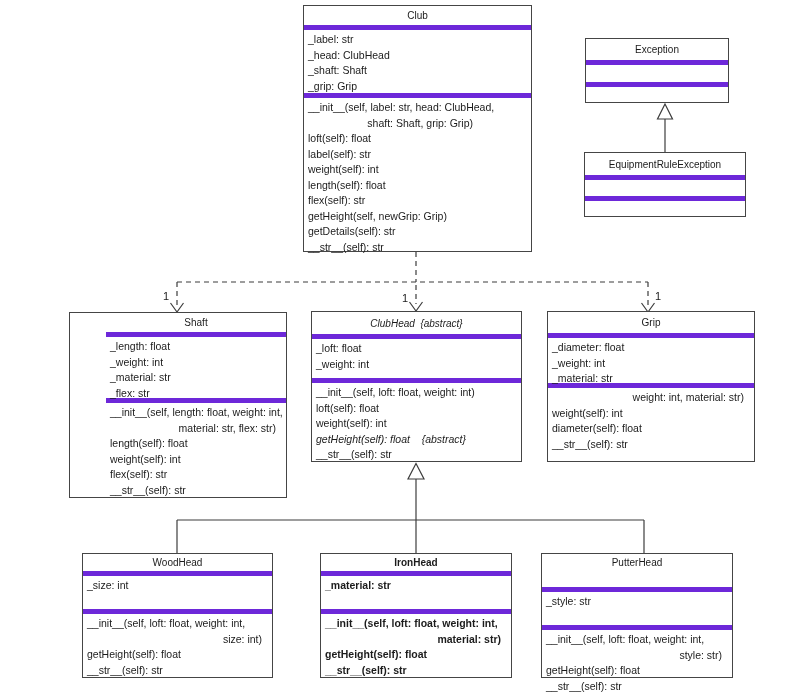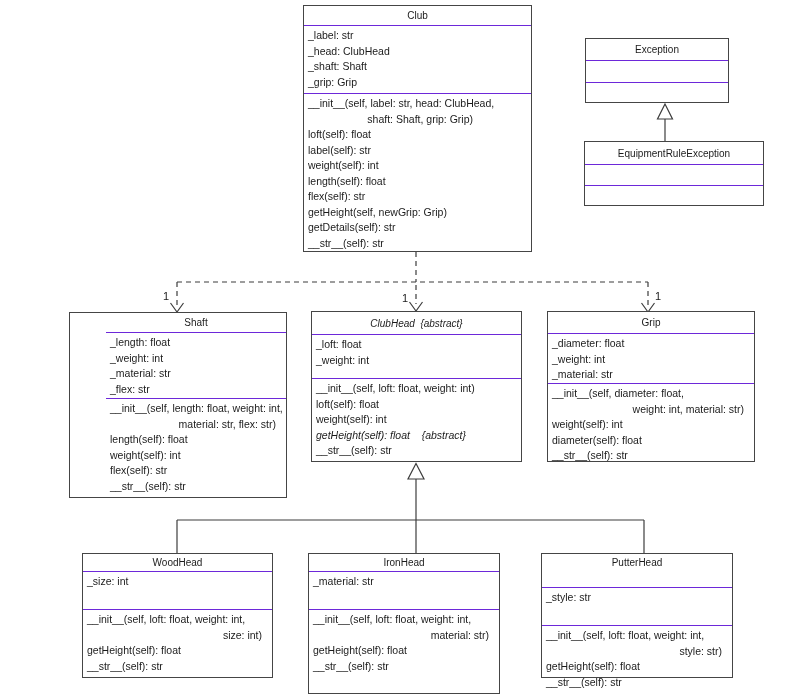--- a/index.html
+++ b/index.html
@@ -9,21 +9,21 @@
   }
   svg.wires{position:absolute;left:0;top:0;width:802px;height:699px;}
   .box{
     position:absolute;background:#ffffff;border:1px solid #454545;
     box-sizing:border-box;
   }
   .ttl{
     display:flex;align-items:center;justify-content:center;
     font-size:10px;box-sizing:border-box;white-space:pre;
   }
-  .cmp{box-sizing:border-box;border-top:1px solid #6d28d9;padding-top:2px;}
+  .cmp{box-sizing:border-box;border-top:5px solid #6d28d9;padding-top:2px;}
   .ln{font-size:10.5px;line-height:15.5px;padding-left:4px;white-space:pre;overflow:hidden;}
   .cont{text-align:right;padding-right:10px;padding-left:0;}
   .club-box .cont{padding-right:58px;}
   .it{font-style:italic;}
   .mult{position:absolute;font-size:11px;line-height:13px;color:#1b1b1b;}
 </style>
 </head>
 <body>
 
 <div class="stage">
@@ -76,21 +76,21 @@
       <div class="ln">__str__(self): str</div>
     </div>
   </div>
 
   <div class="box" style="left:585px;top:38px;width:144px;height:65px;">
     <div class="ttl" style="height:21px;">Exception</div>
     <div class="cmp" style="height:22px;"></div>
     <div class="cmp" style="height:20px;"></div>
   </div>
 
-  <div class="box" style="left:584px;top:141px;width:180px;height:65px;">
+  <div class="box" style="left:584px;top:152px;width:162px;height:65px;">
     <div class="ttl" style="height:22px;">EquipmentRuleException</div>
     <div class="cmp" style="height:21px;"></div>
     <div class="cmp" style="height:20px;"></div>
   </div>
 
   <div class="box" style="left:69px;top:312px;width:218px;height:186px;padding-left:36px;">
     <div class="ttl" style="height:19px;">Shaft</div>
     <div class="cmp" style="height:66px;">
       <div class="ln">_length: float</div>
       <div class="ln">_weight: int</div>
@@ -123,42 +123,41 @@
   </div>
 
   <div class="box" style="left:547px;top:311px;width:208px;height:151px;">
     <div class="ttl" style="height:21px;">Grip</div>
     <div class="cmp" style="height:50px;">
       <div class="ln">_diameter: float</div>
       <div class="ln">_weight: int</div>
       <div class="ln">_material: str</div>
     </div>
     <div class="cmp" style="height:78px;">
-      <div class="ln">__init__(self, diameter: float,</div>
       <div class="ln cont">weight: int, material: str)</div>
       <div class="ln">weight(self): int</div>
       <div class="ln">diameter(self): float</div>
       <div class="ln">__str__(self): str</div>
     </div>
   </div>
 
   <div class="box" style="left:82px;top:553px;width:191px;height:125px;">
     <div class="ttl" style="height:17px;">WoodHead</div>
     <div class="cmp" style="height:38px;">
       <div class="ln">_size: int</div>
     </div>
     <div class="cmp" style="height:68px;">
       <div class="ln">__init__(self, loft: float, weight: int,</div>
       <div class="ln cont">size: int)</div>
       <div class="ln">getHeight(self): float</div>
       <div class="ln">__str__(self): str</div>
     </div>
   </div>
 
-  <div class="box" style="left:308px;top:553px;width:192px;height:141px;">
+  <div class="box" style="left:320px;top:553px;width:192px;height:125px;font-weight:bold;">
     <div class="ttl" style="height:17px;">IronHead</div>
     <div class="cmp" style="height:38px;">
       <div class="ln">_material: str</div>
     </div>
     <div class="cmp" style="height:68px;">
       <div class="ln">__init__(self, loft: float, weight: int,</div>
       <div class="ln cont">material: str)</div>
       <div class="ln">getHeight(self): float</div>
       <div class="ln">__str__(self): str</div>
     </div>

